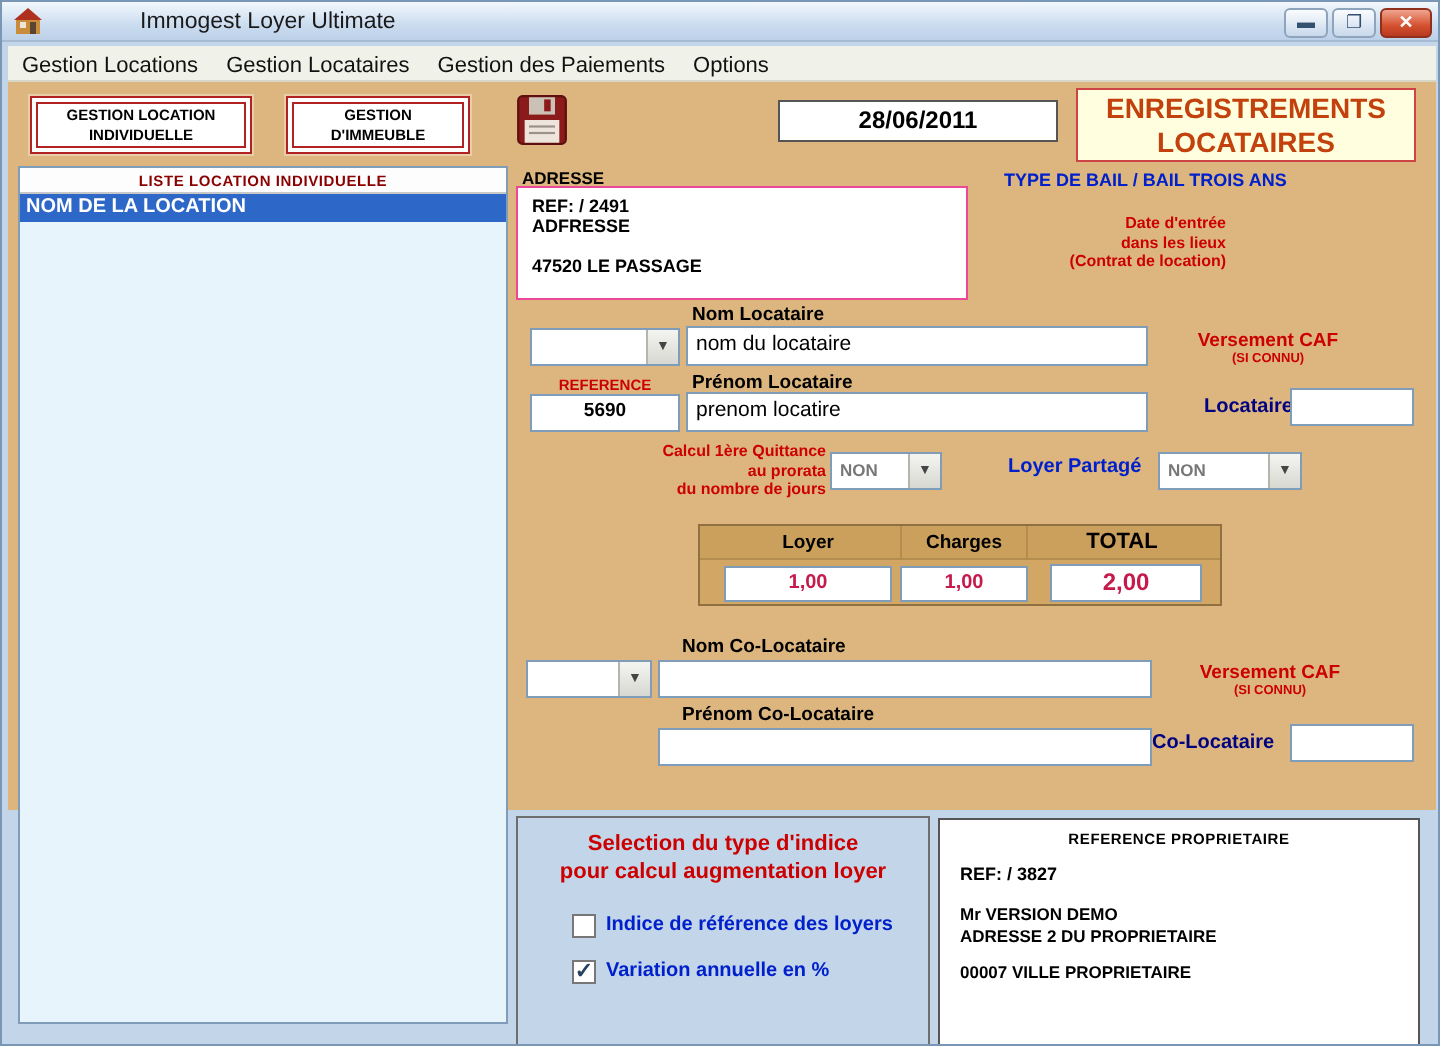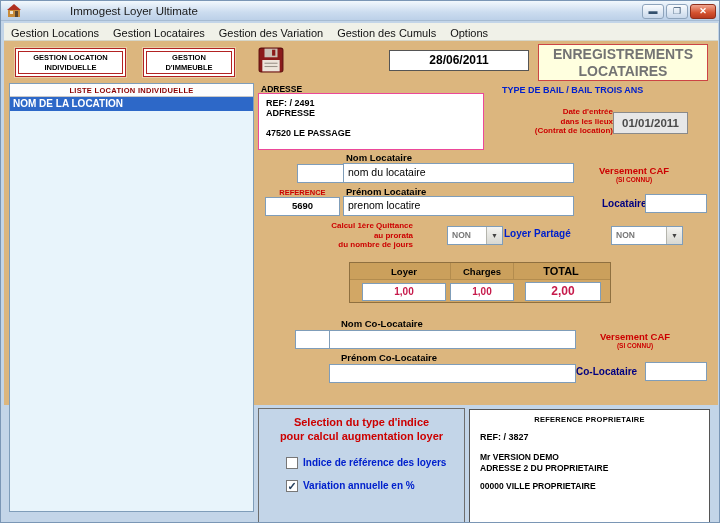--- a/index.html
+++ b/index.html
@@ -41,21 +41,21 @@
     background:#DCB67E;
   }
   .abs { position:absolute; }
   .lbl { position:absolute; font-weight:bold; color:#000; white-space:nowrap; }
   .field {
     position:absolute; background:#fff; border:1px solid #7F9DB9;
     font-size:10.5px; color:#000; padding:2px 4px; overflow:hidden; white-space:nowrap;
   }
   .combo {
     position:absolute; background:#fff; border:1px solid #7F9DB9;
-    font-size:8.5px; color:#777; font-weight:bold;margin-left:32px;
+    font-size:8.5px; color:#777; font-weight:bold;
   }
   .combo .arrow-btn {
     position:absolute; right:0; top:0; bottom:0; width:16px;
     background:linear-gradient(#F4F4F1,#D8D8D2); border-left:1px solid #B5B5AD;
     text-align:center; font-size:7px; color:#444; line-height:17px;
   }
   .combo .combo-text { position:absolute; left:4px; top:3px; }
   .red { color:#CC0000; }
   .blue { color:#0020CC; }
   .navy { color:#000080; }
@@ -63,21 +63,21 @@
   .red-btn {
     position:absolute; background:#fff;
     border:1px solid #B22222;
     box-shadow: inset 0 0 0 2px #fff, inset 0 0 0 3px #B22222, 0 0 0 1px #E8CFA8;
     font-size:7.5px; font-weight:bold; color:#000; text-align:center;
     display:flex; flex-direction:column; justify-content:center; line-height:10px;
     cursor:default;
   }
   .banner {
     position:absolute; background:#FFFFDF; border:1px solid #C44;
-    color:#737373; font-weight:bold; font-size:14px; text-align:center;
+    color:#c2410c; font-weight:bold; font-size:14px; text-align:center;
     display:flex; flex-direction:column; justify-content:center; line-height:17px;
   }
   .save-btn { position:absolute; cursor:pointer; }
   .date-top {
     position:absolute; background:#fff; border:1px solid #555;
     font-size:12px; font-weight:bold; text-align:center; color:#000;
     line-height:19px;
   }
   
   .list-panel {
@@ -133,22 +133,21 @@
     <span class="winbtns">
       <span class="winbtn">▬</span>
       <span class="winbtn">❐</span>
       <span class="winbtn close">✕</span>
     </span>
   </div>
 
   <div class="menubar">
     <span class="menu-item">Gestion Locations</span>
     <span class="menu-item">Gestion Locataires</span>
-    <span class="menu-item">Gestion des Variation</span>
-    <span class="menu-item">Gestion des Cumuls</span>
+    <span class="menu-item">Gestion des Paiements</span>
     <span class="menu-item">Options</span>
   </div>
 
   <div class="content">
 
     <div class="red-btn" style="left:11px; top:7px; width:111px; height:29px;">
       <span>GESTION LOCATION</span>
       <span>INDIVIDUELLE</span>
     </div>
     <div class="red-btn" style="left:139px; top:7px; width:92px; height:29px;">
@@ -184,21 +183,20 @@
       <span class="lbl" style="left:7px; top:14px; font-size:9px;">ADFRESSE</span>
       <span class="lbl" style="left:7px; top:34px; font-size:9px;">47520 LE PASSAGE</span>
     </div>
 
     <div class="lbl blue" style="left:498px; top:44px; font-size:9px;">TYPE DE BAIL /  BAIL TROIS ANS</div>
     <div class="abs" style="left:505px; top:66px; width:104px; text-align:right; font-weight:bold; color:#CC0000; font-size:8px; line-height:9.5px;">
       <div>Date d'entrée</div>
       <div>dans les lieux</div>
       <div>(Contrat de location)</div>
     </div>
-    <div class="abs" style="left:609px; top:71px; width:75px; height:22px; background:#E7E7E7; border:1px solid #8A8A8A; color:#4A4A4A; font-weight:bold; font-size:11.5px; text-align:center; line-height:20px;">01/01/2011</div>
 
     <div class="lbl" style="left:342px; top:111px; font-size:9.5px;">Nom Locataire</div>
     <div class="combo" style="left:261px; top:123px; width:75px; height:19px;">
       <span class="arrow-btn">▼</span>
     </div>
     <div class="field" style="left:339px; top:122px; width:231px; height:20px;">nom du locataire</div>
     <div class="abs" style="left:584px; top:124px; width:92px; text-align:center;">
       <div class="red" style="font-weight:bold; font-size:9.5px;">Versement CAF</div>
       <div class="red" style="font-weight:bold; font-size:6.5px;">(SI CONNU)</div>
     </div>
@@ -261,17 +259,17 @@
         <span>✓</span>
       </div>
       <div class="lbl blue" style="left:44px; top:71px; font-size:10px;">Variation annuelle en %</div>
     </div>
 
     <div class="white-box" style="left:465px; top:368px; width:241px; height:143px; border-color:#555;">
       <div class="abs" style="left:0; top:5px; width:100%; text-align:center; font-weight:bold; font-size:7.5px; letter-spacing:0.3px;">REFERENCE PROPRIETAIRE</div>
       <span class="lbl" style="left:10px; top:22px; font-size:9px;">REF: /  3827</span>
       <span class="lbl" style="left:10px; top:42px; font-size:8.5px;">Mr VERSION DEMO</span>
       <span class="lbl" style="left:10px; top:53px; font-size:8.5px;">ADRESSE 2 DU PROPRIETAIRE</span>
-      <span class="lbl" style="left:10px; top:71px; font-size:8.5px;">00000 VILLE PROPRIETAIRE</span>
+      <span class="lbl" style="left:10px; top:71px; font-size:8.5px;">00007 VILLE PROPRIETAIRE</span>
     </div>
 
   </div>
 </div>
 
 </body></html>

